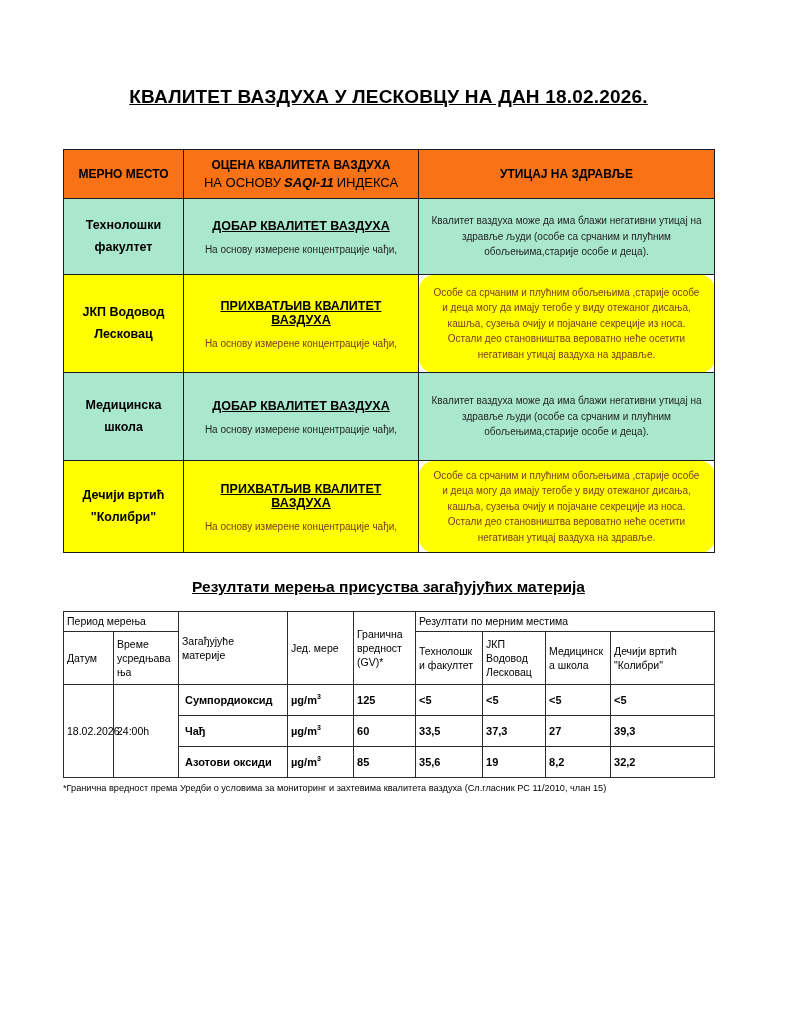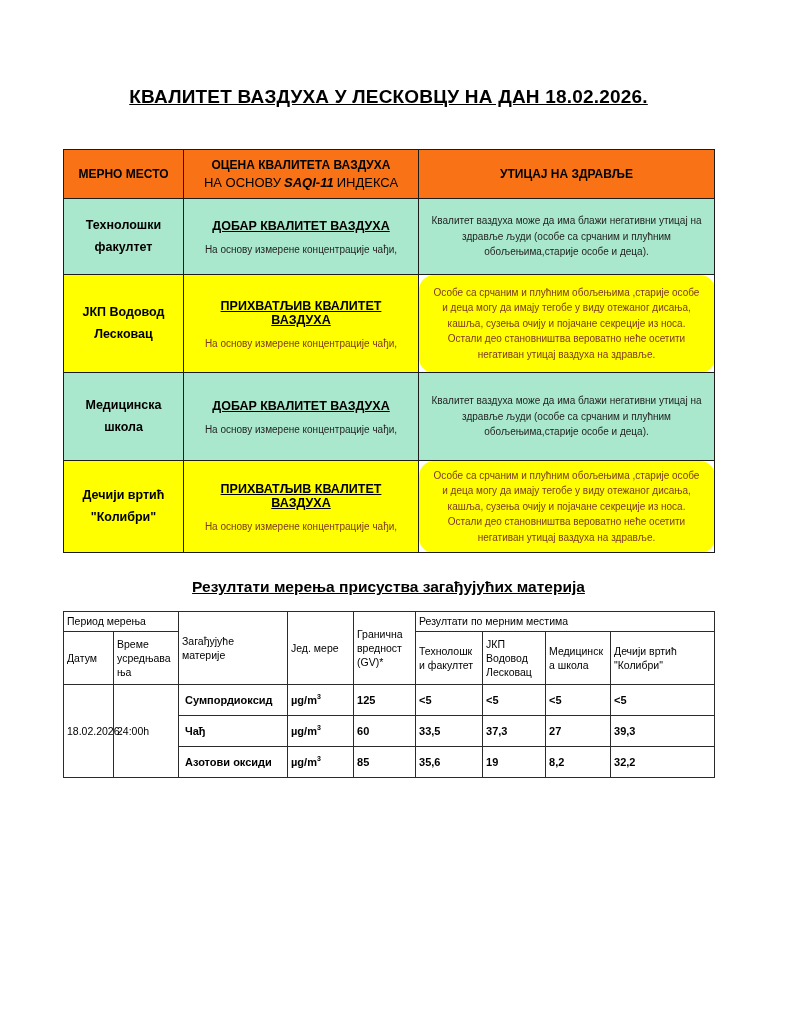--- a/index.html
+++ b/index.html
@@ -227,15 +227,16 @@
           <td class="b"><span>µg/m</span><sup>3</sup></td>
           <td class="b">85</td>
           <td class="b">35,6</td>
           <td class="b">19</td>
           <td class="b">8,2</td>
           <td class="b">32,2</td>
         </tr>
       </tbody>
     </table>
 
+    <div class="footnote">*Гранична вредност према Уредби о условима за мониторинг и захтевима квалитета ваздуха (Сл.гласник РС 11/2010, члан 15)</div>
 
   </div>
 </div>
 
 </body></html>

